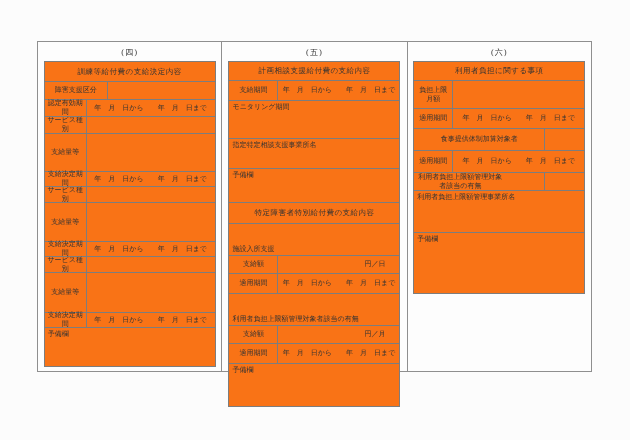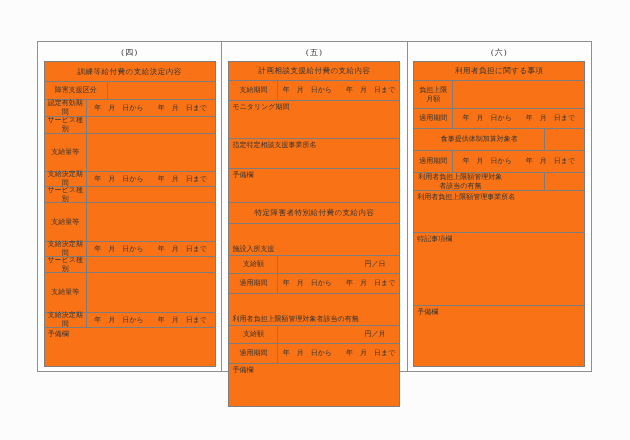--- a/index.html
+++ b/index.html
@@ -235,22 +235,19 @@
         <div class="cell-label lw39">適用期間</div>
         <div class="cell-value date">年　月　日から　　年　月　日まで</div>
       </div>
       <div class="row caption-row center-label h18">
         <div class="caption-flex left">利用者負担上限額管理対象者該当の有無</div>
         <div class="tail-cell"></div>
       </div>
       <div class="row caption-row h42">
         <span>利用者負担上限額管理事業所名</span>
       </div>
-      <div class="row caption-row h73">
-        <span>特記事項欄</span>
-      </div>
       <div class="row caption-row h60">
         <span>予備欄</span>
       </div>
     </div>
   </section>
 
 </div>
 
 </body></html>

